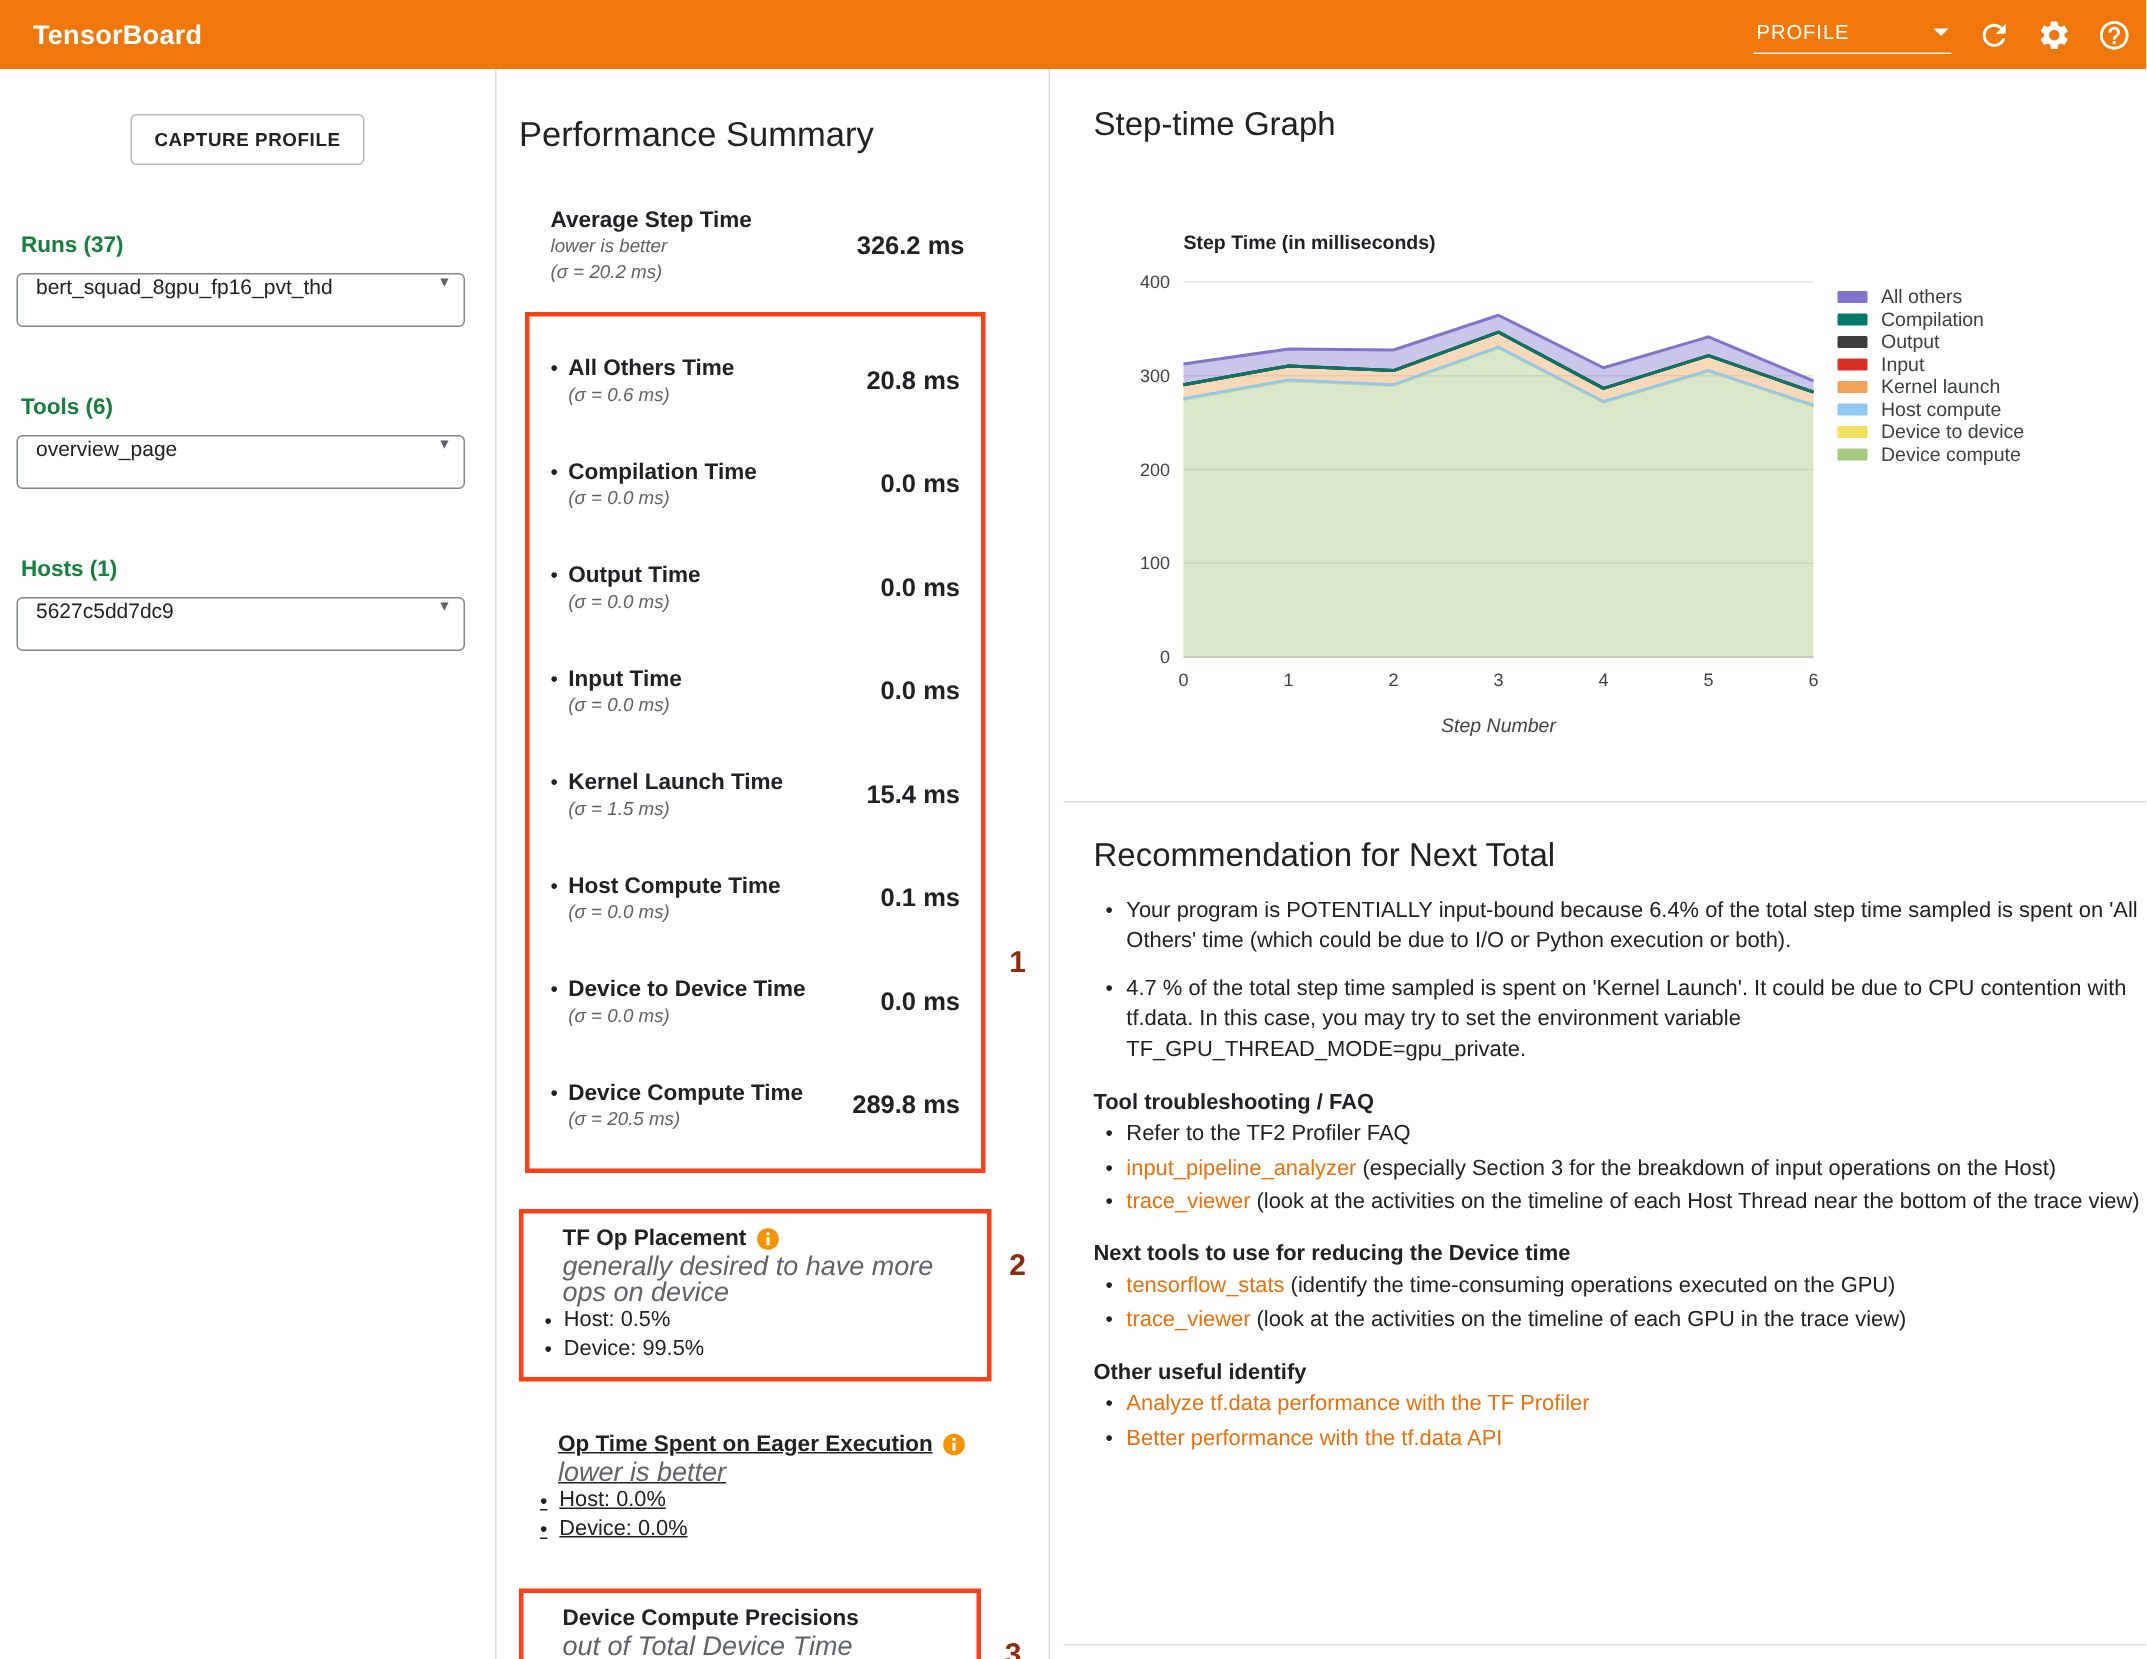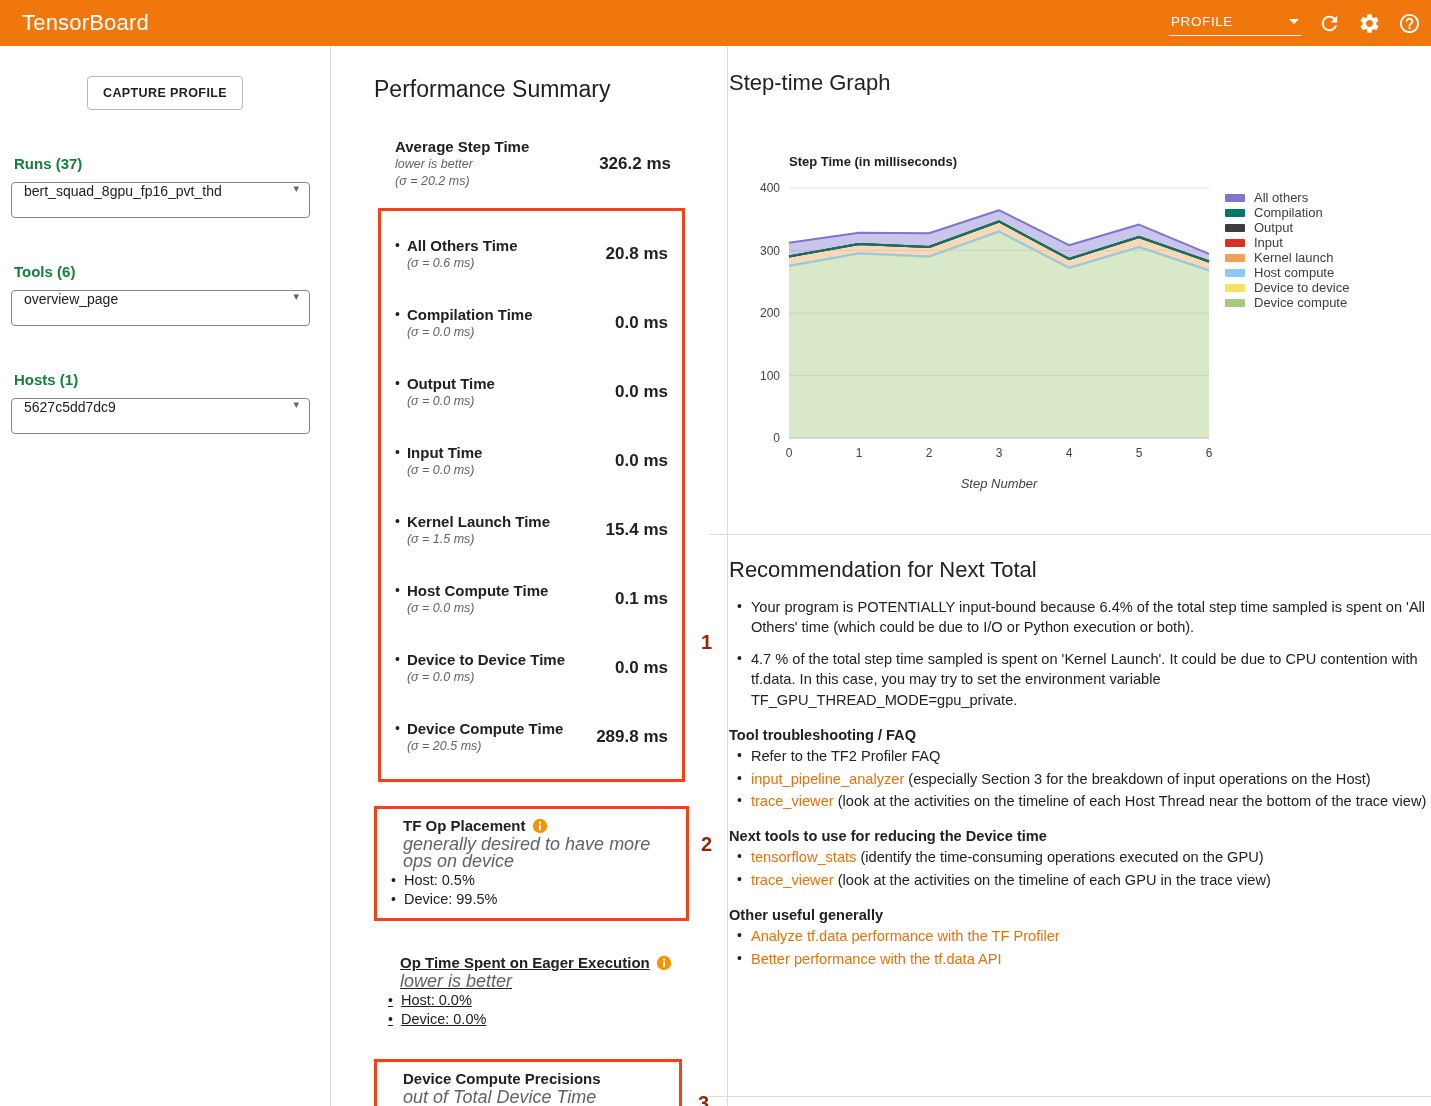--- a/index.html
+++ b/index.html
@@ -2,21 +2,21 @@
 <html><head>
 <meta charset="utf-8">
 <style>
   html,body{margin:0;padding:0;background:#fff;}
   .app{position:relative;width:1431px;height:1106px;overflow:hidden;background:#fff;
        font-family:"Liberation Sans",sans-serif;color:#202124;}
 
   
   .header{position:absolute;top:0;left:0;right:0;height:46px;background:#f0770b;
           display:flex;align-items:center;padding:0 10px 0 22px;box-sizing:border-box;color:#fff;}
-  .header-title{font-size:22px;font-weight:400;letter-spacing:.2px;}
+  .header-title{font-size:18px;font-weight:700;letter-spacing:.2px;}
   .header-right{margin-left:auto;display:flex;align-items:center;gap:17px;}
   .dash-select{display:flex;align-items:center;justify-content:space-between;width:128px;
                border-bottom:1px solid rgba(255,255,255,.95);padding:3px 2px 6px 2px;cursor:pointer;}
   .dash-select .lbl{font-size:13.5px;font-weight:500;letter-spacing:.6px;}
   .caret-w{width:0;height:0;border-left:5px solid transparent;border-right:5px solid transparent;
            border-top:5px solid #fff;}
   .hicon{width:23px;height:23px;cursor:pointer;display:block;}
 
   
   .sidebar{position:absolute;top:46px;left:0;width:331px;bottom:0;background:#fff;
@@ -24,21 +24,21 @@
   .capture-btn{display:block;margin:30px auto 0;width:156px;height:34px;background:#fff;
                border:1px solid #b8b8b8;border-radius:4px;font-family:inherit;font-size:12.5px;
                font-weight:600;letter-spacing:.4px;color:#202124;cursor:pointer;}
   .side-label{margin:45px 0 10px 14px;font-size:15px;font-weight:700;color:#15803d;}
   .side-select{margin:0 20px 0 11px;height:34px;border:1px solid #80868b;border-radius:4px;
                display:flex;align-items:flex-start;justify-content:space-between;
                padding:0 10px 0 12px;font-size:14px;color:#202124;cursor:pointer;background:#fff;}
   .caret-g{font-size:11px;color:#5f6368;line-height:1;}
 
   
-  .middle{position:absolute;top:46px;left:352px;width:376px;bottom:0;box-sizing:border-box;
+  .middle{position:absolute;top:46px;left:324px;width:376px;bottom:0;box-sizing:border-box;
           border-right:1px solid #dcdcdc;padding-left:22px;overflow:hidden;}
   .ps-title{margin:30px 0 0;font-size:23px;font-weight:400;color:#202124;}
   .avg-row{margin:34px 0 0 4px;width:307px;box-sizing:border-box;padding:0 14px 0 17px;
            display:flex;align-items:center;justify-content:space-between;}
   .m-title{font-size:15px;font-weight:700;color:#202124;line-height:19px;}
   .m-note{font-size:12.5px;font-style:italic;color:#5f6368;line-height:17px;}
   .m-value{font-size:17px;font-weight:700;color:#202124;white-space:nowrap;}
   .redbox{position:relative;border:3px solid #f84118;box-sizing:border-box;background:#fff;}
   .box1{margin:18px 0 0 4px;width:307px;padding:8px 14px;}
   .metric-row{display:flex;align-items:center;justify-content:space-between;padding:17px 0 16px;}
@@ -387,21 +387,21 @@
           <ul class="rec-list">
             <li>
               <span class="dot">•</span>
               <span class="t"><span class="rec-link">tensorflow_stats</span><span> (identify the time-consuming operations executed on the GPU)</span></span>
             </li>
             <li>
               <span class="dot">•</span>
               <span class="t"><span class="rec-link">trace_viewer</span><span> (look at the activities on the timeline of each GPU in the trace view)</span></span>
             </li>
           </ul>
-          <div class="rec-header">Other useful generally</div>
+          <div class="rec-header">Other useful identify</div>
           <ul class="rec-list">
             <li>
               <span class="dot">•</span>
               <span class="t"><span class="rec-link">Analyze tf.data performance with the TF Profiler</span></span>
             </li>
             <li>
               <span class="dot">•</span>
               <span class="t"><span class="rec-link">Better performance with the tf.data API</span></span>
             </li>
           </ul>

